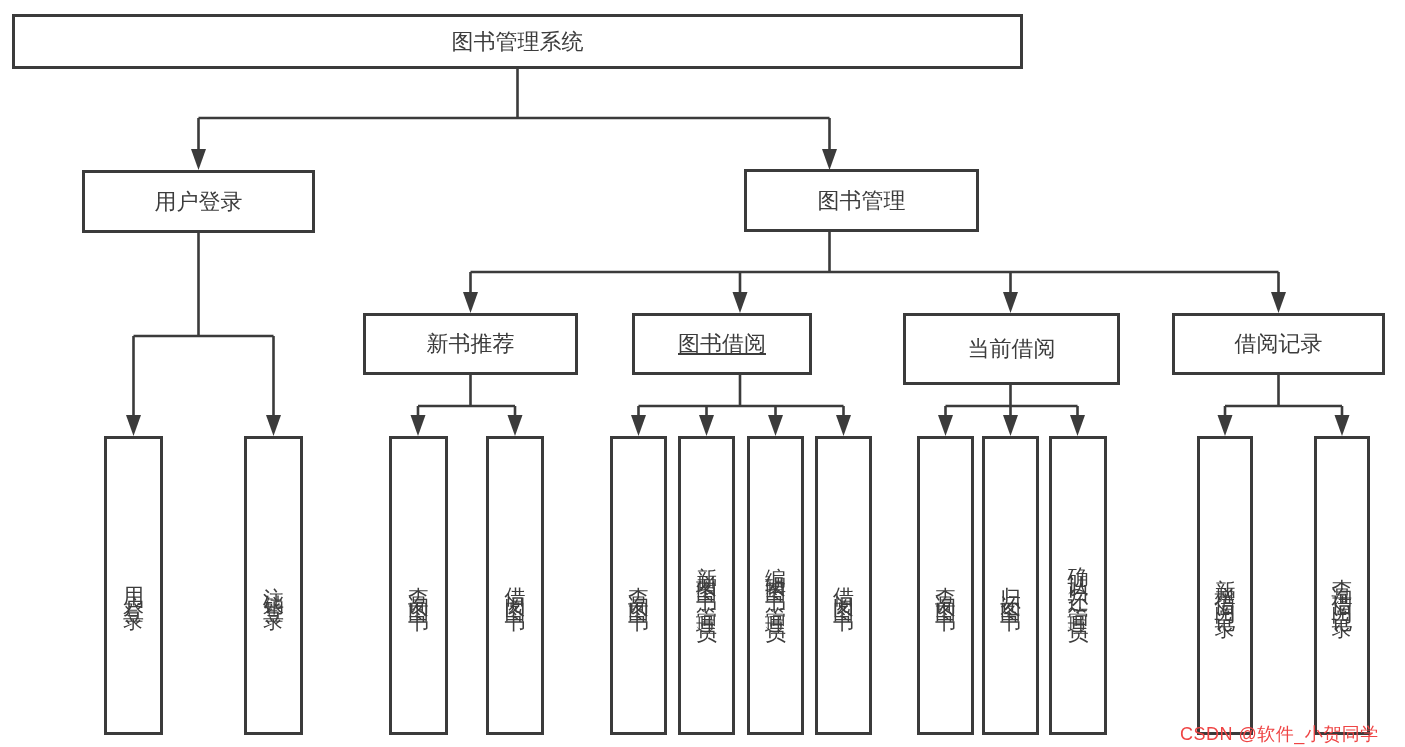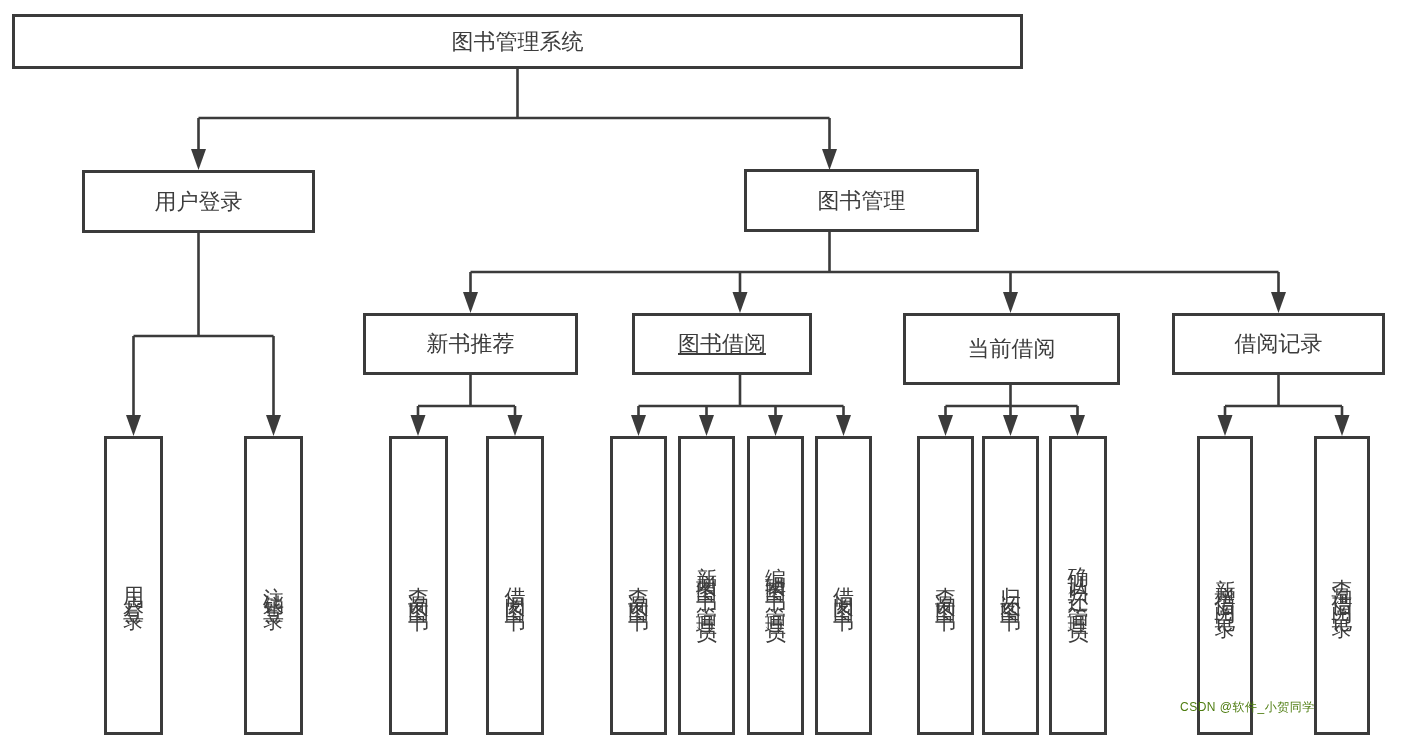--- a/index.html
+++ b/index.html
@@ -34,24 +34,24 @@
   .leaf {
     writing-mode: vertical-rl;
     text-orientation: mixed;
     font-size: 21px;
     letter-spacing: 8px;
     white-space: normal;
   }
   .watermark {
     position: absolute;
     left: 1180px;
-    top: 699px;
-    font-size: 12px;
+    top: 722px;
+    font-size: 18px;
     letter-spacing: 0.5px;
-    color: #4d7c0f;
+    color: #ef4444;
     z-index: 5;
   }
 </style>
 </head>
 <body>
 
 <div id="stage">
 
   <svg id="wires" viewBox="0 0 1405 747" xmlns="http://www.w3.org/2000/svg">
     <path fill="none" stroke="#3b3b3b" stroke-width="2.6" d="

